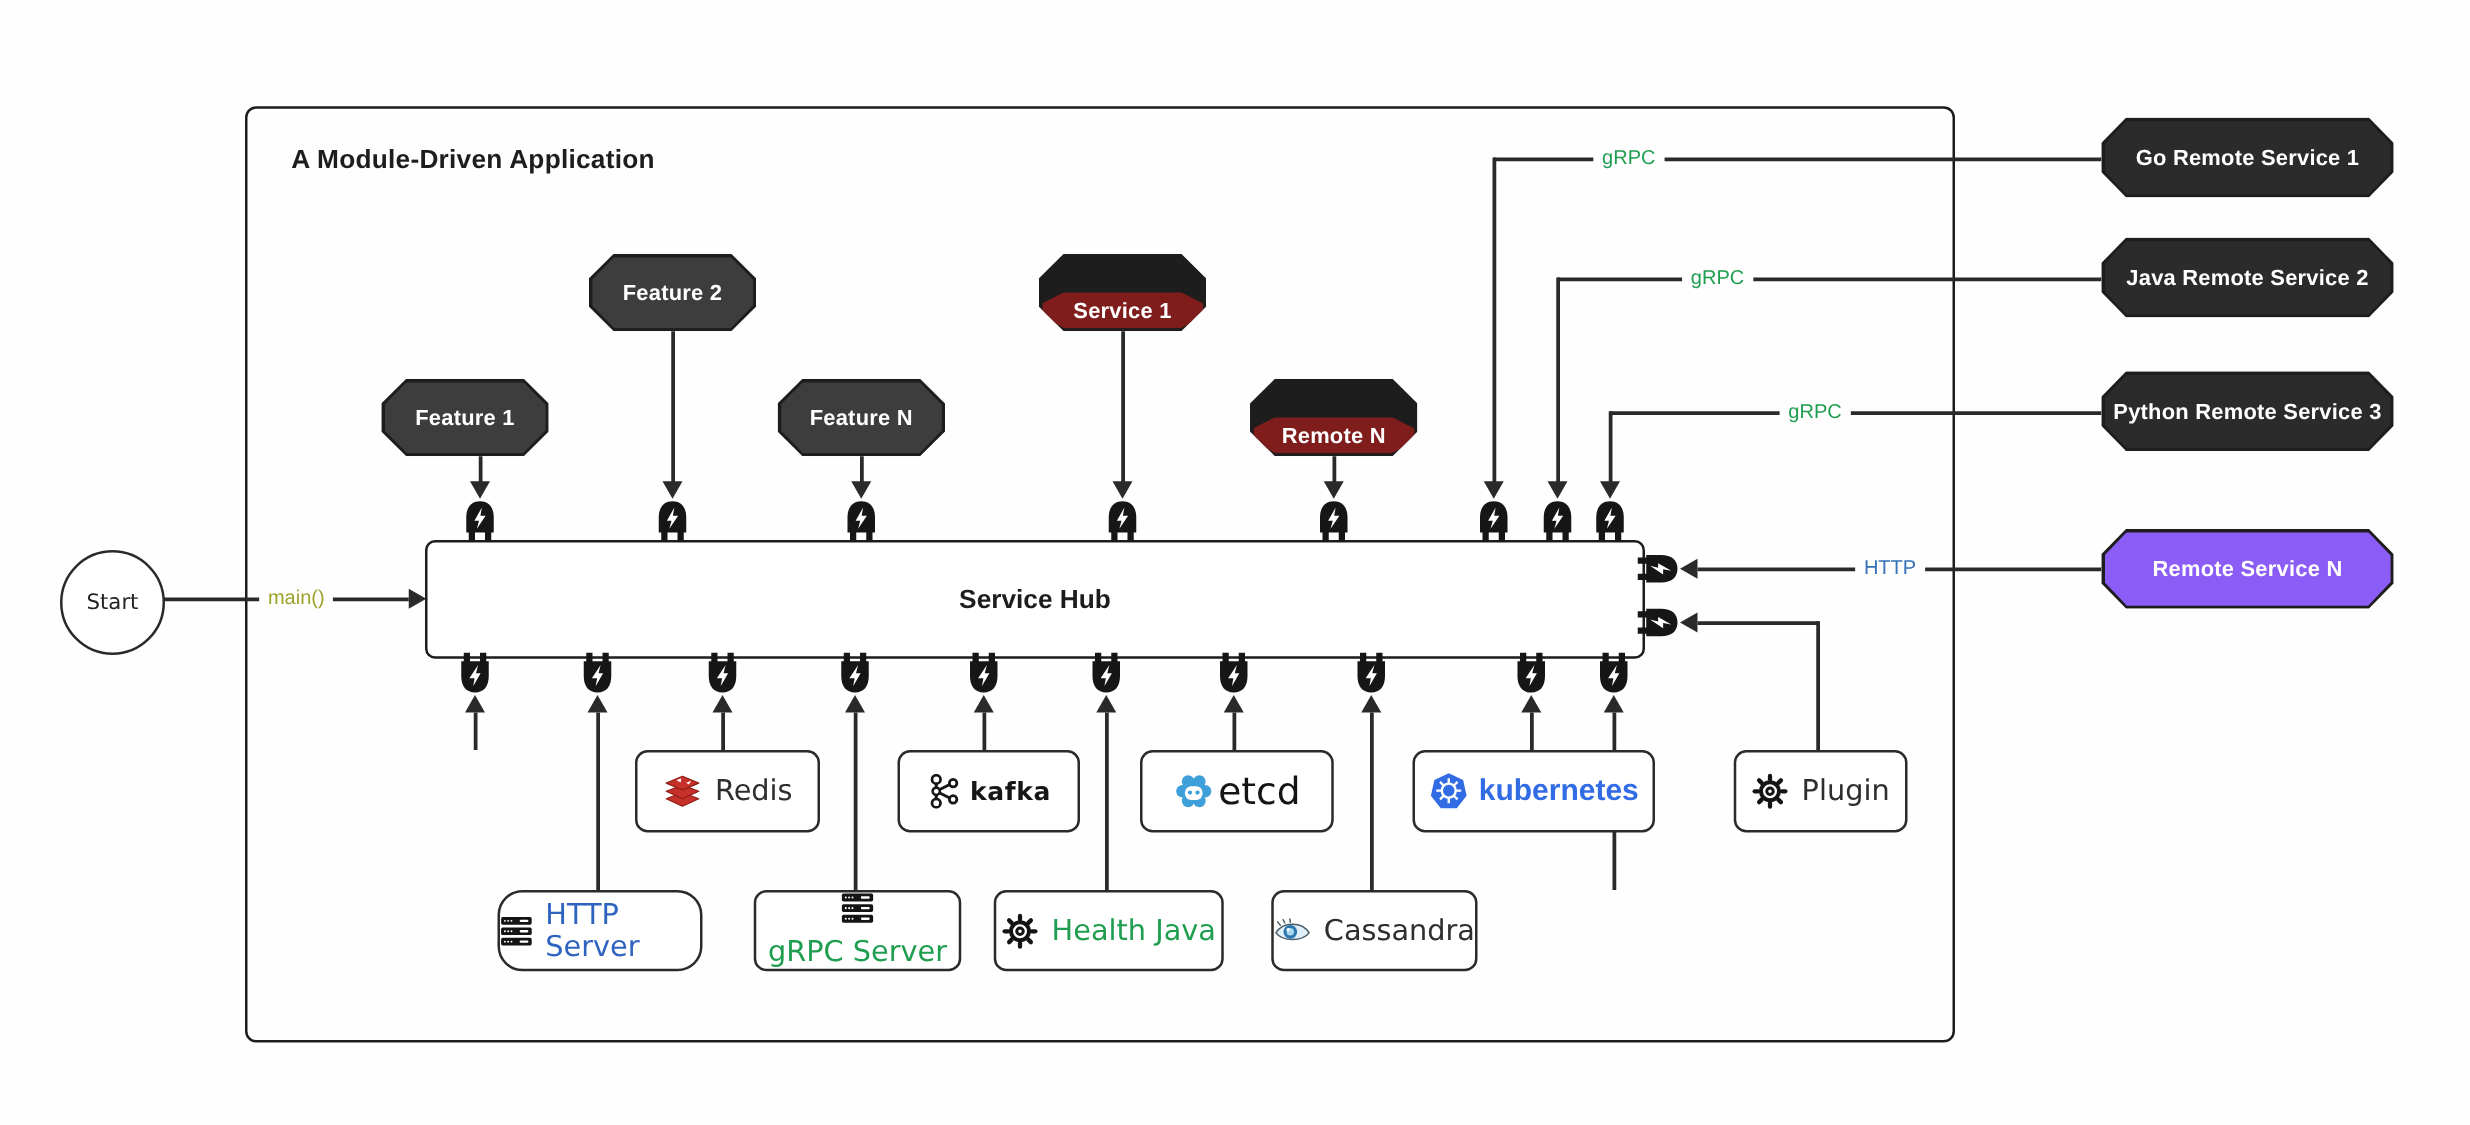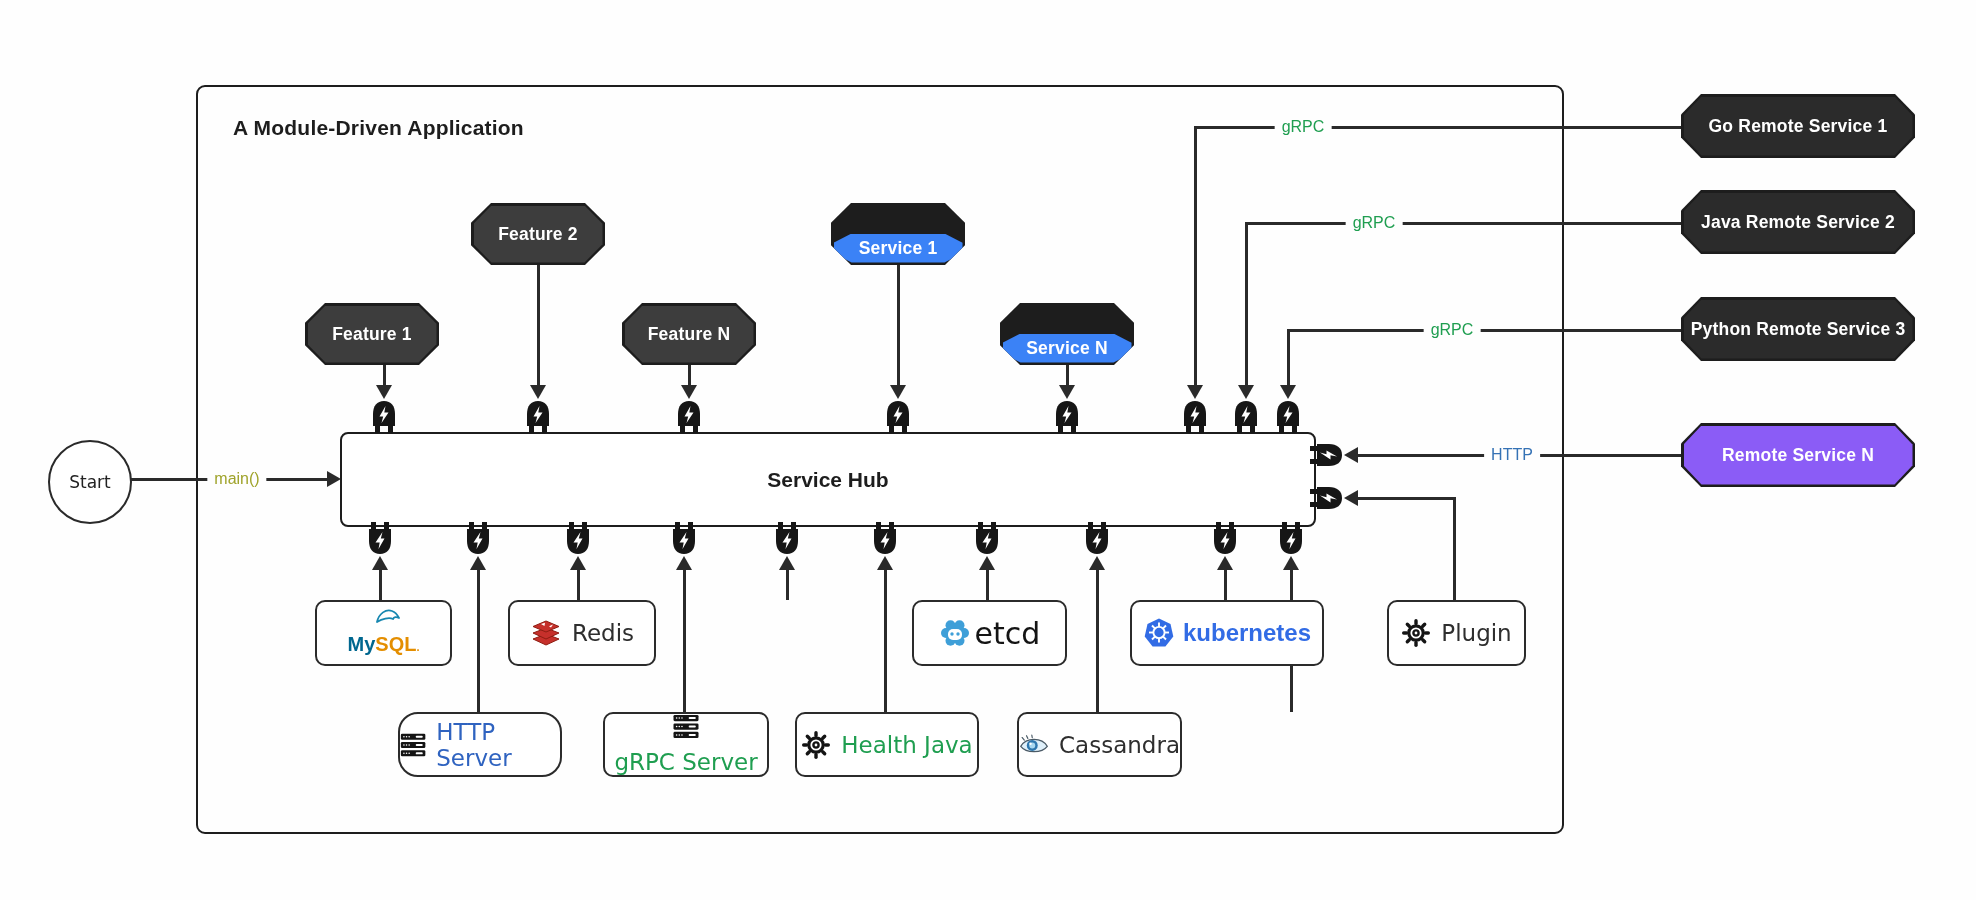--- a/index.html
+++ b/index.html
@@ -34,21 +34,21 @@
        clip-path:polygon(20px 0,calc(100% - 20px) 0,100% 32%,100% 68%,calc(100% - 20px) 100%,20px 100%,0 68%,0 32%);
        background:#1d1d1d;}
   .oct-in{position:absolute;inset:2.5px;
        clip-path:polygon(18px 0,calc(100% - 18px) 0,100% 32%,100% 68%,calc(100% - 18px) 100%,18px 100%,0 68%,0 32%);
        display:flex;align-items:center;justify-content:center;}
   .oct-in span{font-size:17.5px;font-weight:bold;color:#fff;letter-spacing:.2px;}
   .oct.module{width:134px;height:62px;}
   .oct.remote{width:234px;height:64px;}
   .fill-dark{background:#3d3d3d;}
   .fill-darker{background:#2b2b2b;}
-  .fill-orange{background:#3b82f6;margin-top:28px;}
+  .fill-orange{background:#7f1d1d;margin-top:28px;}
   .fill-blue{background:#8b5cf6;}
   
   .tech{position:absolute;background:#fff;border:2.5px solid #2b2b2b;border-radius:10px;z-index:2;
         display:flex;align-items:center;justify-content:center;gap:10px;
         font-family:"DejaVu Sans",sans-serif;}
   .tech .lbl{font-size:23px;color:#2e2e2e;}
   .row1{top:600px;height:62px;}
   .row2{top:712px;height:61px;}
   .c-blue{color:#2f63c0 !important;}
   .c-green{color:#1f9e50 !important;}
@@ -316,21 +316,21 @@
         <span>Feature N</span>
       </div>
   </div>
   <div class="oct module" style="left:831px;top:203px;">
     <div class="oct-in fill-orange">
         <span>Service 1</span>
       </div>
   </div>
   <div class="oct module" style="left:1000px;top:303px;">
     <div class="oct-in fill-orange">
-        <span>Service N</span>
+        <span>Remote N</span>
       </div>
   </div>
 
   <div class="oct remote" style="left:1681px;top:94px;">
     <div class="oct-in fill-darker">
         <span>Go Remote Service 1</span>
       </div>
   </div>
   <div class="oct remote" style="left:1681px;top:190px;">
     <div class="oct-in fill-darker">
@@ -341,34 +341,32 @@
     <div class="oct-in fill-darker">
         <span>Python Remote Service 3</span>
       </div>
   </div>
   <div class="oct remote" style="left:1681px;top:423px;">
     <div class="oct-in fill-blue">
         <span>Remote Service N</span>
       </div>
   </div>
 
-  <div class="tech row1" style="left:315px;width:133px;">
-    <div class="mysql-wrap">
-      <svg class="mysql-dolphin" width="26" height="16" viewBox="0 0 26 16">
-          <use href="#dolphin-shape"></use>
-        </svg>
-      <div class="mysql-word"><span class="my">My</span><span class="sql">SQL</span><span class="tm">.</span></div>
-    </div>
-  </div>
   <div class="tech row1" style="left:508px;width:144px;">
     <svg width="32" height="26" viewBox="0 0 32 26">
         <use href="#redis-shape"></use>
       </svg>
     <span class="lbl">Redis</span>
   </div>
+  <div class="tech row1" style="left:718px;width:142px;gap:7px;">
+    <svg width="28" height="28" viewBox="0 0 28 28">
+        <use href="#kafka-shape"></use>
+      </svg>
+    <span class="lbl c-kafka">kafka</span>
+  </div>
   <div class="tech row1" style="left:912px;width:151px;gap:4px;">
     <svg width="32" height="32" viewBox="0 0 32 32">
         <use href="#etcd-shape"></use>
       </svg>
     <span class="lbl c-etcd">etcd</span>
   </div>
   <div class="tech row1" style="left:1130px;width:190px;gap:8px;">
     <svg width="32" height="32" viewBox="0 0 32 32">
         <use href="#k8s-shape"></use>
       </svg>

